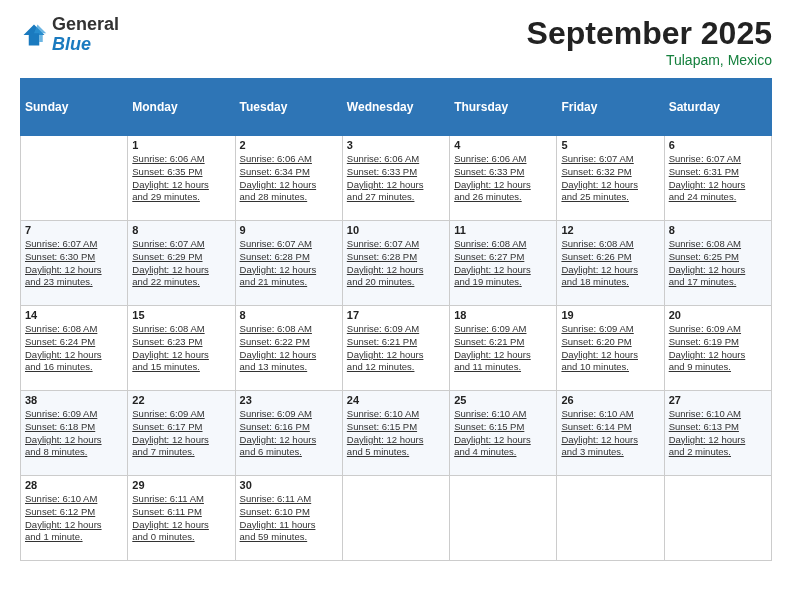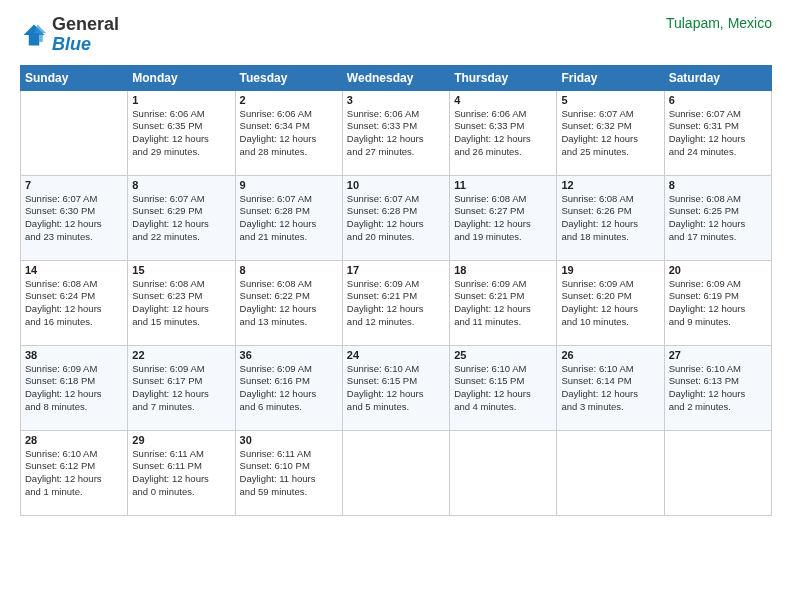--- a/index.html
+++ b/index.html
@@ -53,21 +53,21 @@
     table {
       width: 100%;
       border-collapse: collapse;
       table-layout: fixed;
     }
     thead th {
       background-color: #2e75b6;
       color: #fff;
       font-size: 12px;
       font-weight: bold;
-      padding: 5px 4px;
+      padding: 21px 4px;
       text-align: left;
       border: 1px solid #2e75b6;
     }
     tbody td {
       border: 1px solid #ccc;
       vertical-align: top;
       padding: 3px 4px;
       height: 85px;
       font-size: 10px;
       color: #333;
@@ -76,20 +76,21 @@
       font-size: 11px;
       font-weight: bold;
       color: #222;
       display: block;
       margin-bottom: 2px;
     }
     .day-info {
       font-size: 9.5px;
       color: #333;
       line-height: 1.35;
+      text-decoration: underline;
     }
     tbody tr:nth-child(odd) td { background: #fff; }
     tbody tr:nth-child(even) td { background: #f5f8fc; }
     .empty { background: #fff !important; }
   </style>
 </head>
 <body>
 
 <div class="page">
   <div class="header">
@@ -97,20 +98,21 @@
       <svg class="logo-icon" viewBox="0 0 32 32">
         <polygon points="16,4 28,16 22,16 22,28 10,28 10,16 4,16" fill="#1a7abf"></polygon>
         <polygon points="20,4 30,14 26,14 26,24 22,24 22,14 16,14" fill="#2e96d6" opacity="0.7"></polygon>
       </svg>
       <div class="logo-text">
         <span class="logo-general">General</span><br>
         <span class="logo-blue">Blue</span>
       </div>
     </div>
     <div class="title-block">
+      <div class="month-title">September 2025</div>
       <div class="location">Tulapam, Mexico</div>
     </div>
   </div>
 
   <table>
     <thead>
       <tr>
       <th>Sunday</th>
           <th>Monday</th>
           <th>Tuesday</th>
@@ -277,21 +279,21 @@
 and 8 minutes.</div>
           </td>
           <td>
             <span class="day-num">22</span>
             <div class="day-info" style="white-space: pre-line;">Sunrise: 6:09 AM
 Sunset: 6:17 PM
 Daylight: 12 hours
 and 7 minutes.</div>
           </td>
           <td>
-            <span class="day-num">36</span>
+            <span class="day-num">23</span>
             <div class="day-info" style="white-space: pre-line;">Sunrise: 6:09 AM
 Sunset: 6:16 PM
 Daylight: 12 hours
 and 6 minutes.</div>
           </td>
           <td>
             <span class="day-num">24</span>
             <div class="day-info" style="white-space: pre-line;">Sunrise: 6:10 AM
 Sunset: 6:15 PM
 Daylight: 12 hours

